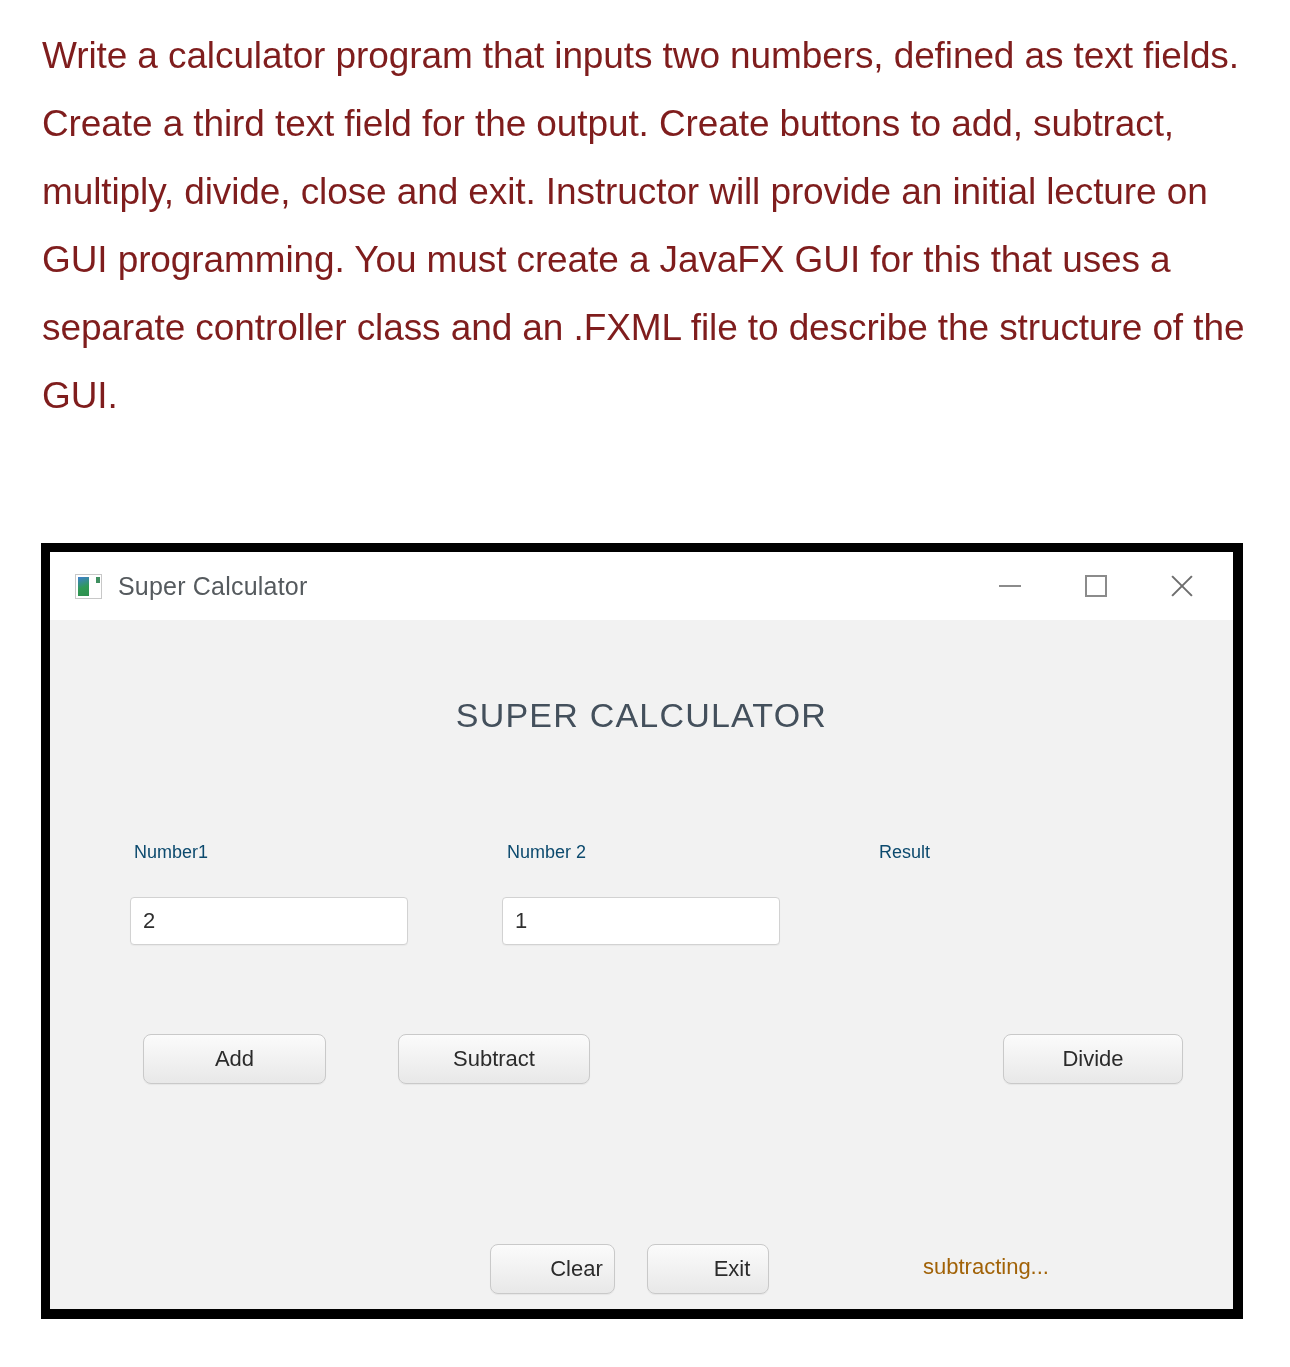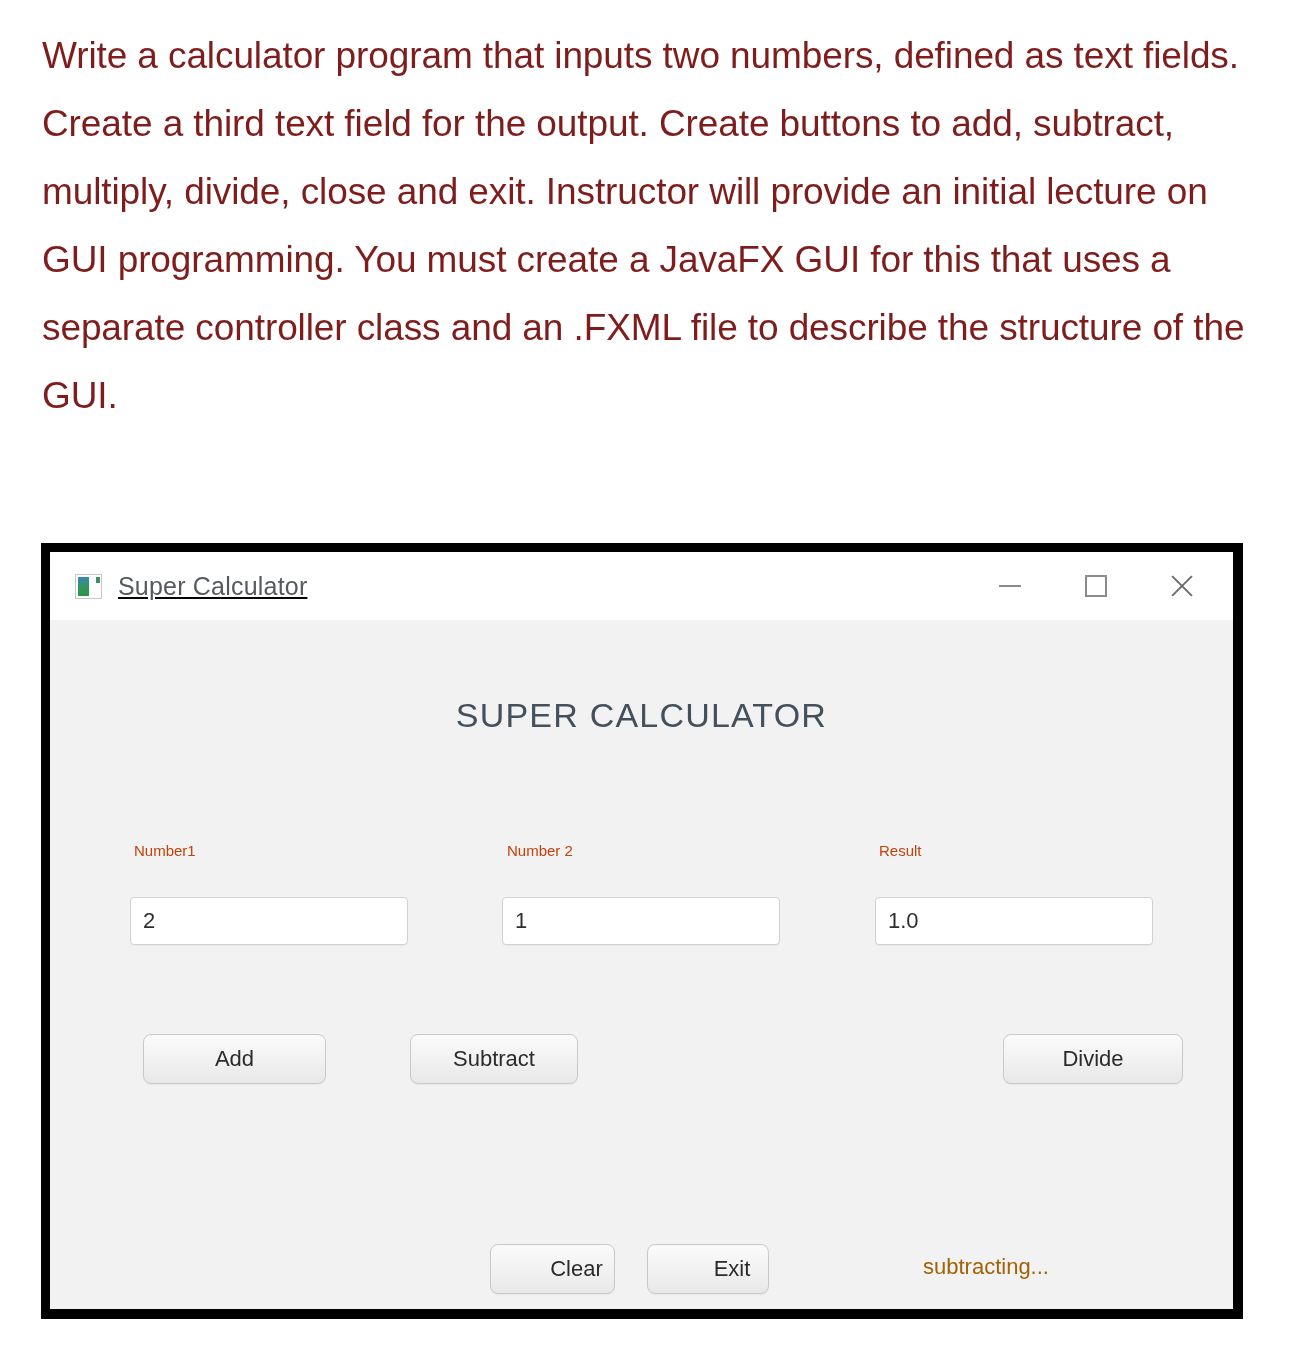--- a/index.html
+++ b/index.html
@@ -31,21 +31,20 @@
   
   .win-frame {
     position: absolute;
     left: 41px;
     top: 543px;
     width: 1202px;
     height: 776px;
     background: #000000;
     box-sizing: border-box;
     padding: 9px 10px 10px 9px;
-    text-decoration: underline;
   }
   .win {
     width: 100%;
     height: 100%;
     background: #f2f2f2;
     box-sizing: border-box;
     display: flex;
     flex-direction: column;
     overflow: hidden;
   }
@@ -149,22 +148,22 @@
     right: 0;
     top: 76px;
     text-align: center;
     font-size: 34px;
     color: #44505c;
     letter-spacing: 1.2px;
   }
 
   .field-label {
     position: absolute;
-    font-size: 15px;
-    color: #c2410c;
+    font-size: 18px;
+    color: #0c4a6e;
   }
   .lbl-1 { left: 84px;  top: 222px; }
   .lbl-2 { left: 457px; top: 222px; }
   .lbl-3 { left: 829px; top: 222px; }
 
   .textfield {
     position: absolute;
     top: 277px;
     height: 48px;
     background: #ffffff;
@@ -191,21 +190,21 @@
     box-sizing: border-box;
     font-family: "Liberation Sans", sans-serif;
     font-size: 22px;
     color: #2b2b2b;
     cursor: default;
     padding: 0;
     box-shadow: 0 1px 1px rgba(0,0,0,0.05);
   }
   .op-row { top: 414px; }
   .btn-add      { left: 93px;  width: 183px; }
-  .btn-subtract { left: 360px; width: 168px; }
+  .btn-subtract { left: 348px; width: 192px; }
   .btn-multiply { left: 639px; width: 180px; }
   .btn-divide   { left: 913px; width: 180px; margin-left: 40px; }
 
   .bottom-row { top: 624px; padding-left: 48px; }
   .btn-clear { left: 440px; width: 125px; }
   .btn-exit  { left: 597px; width: 122px; }
 
   .status-text {
     position: absolute;
     left: 873px;
@@ -242,21 +241,20 @@
     <div class="client">
 
       <div class="app-title">SUPER CALCULATOR</div>
 
       <div class="field-label lbl-1">Number1</div>
       <div class="field-label lbl-2">Number 2</div>
       <div class="field-label lbl-3">Result</div>
 
       <input class="textfield tf-1" type="text" value="2" style="">
       <input class="textfield tf-2" type="text" value="1" style="">
-      <input class="textfield tf-3" type="text" value="1.0" style="">
 
       <button class="btn op-row btn-add">Add</button>
       <button class="btn op-row btn-subtract">Subtract</button>
       <button class="btn op-row btn-divide">Divide</button>
 
       <button class="btn bottom-row btn-clear">Clear</button>
       <button class="btn bottom-row btn-exit">Exit</button>
 
       <div class="status-text">subtracting...</div>
 

